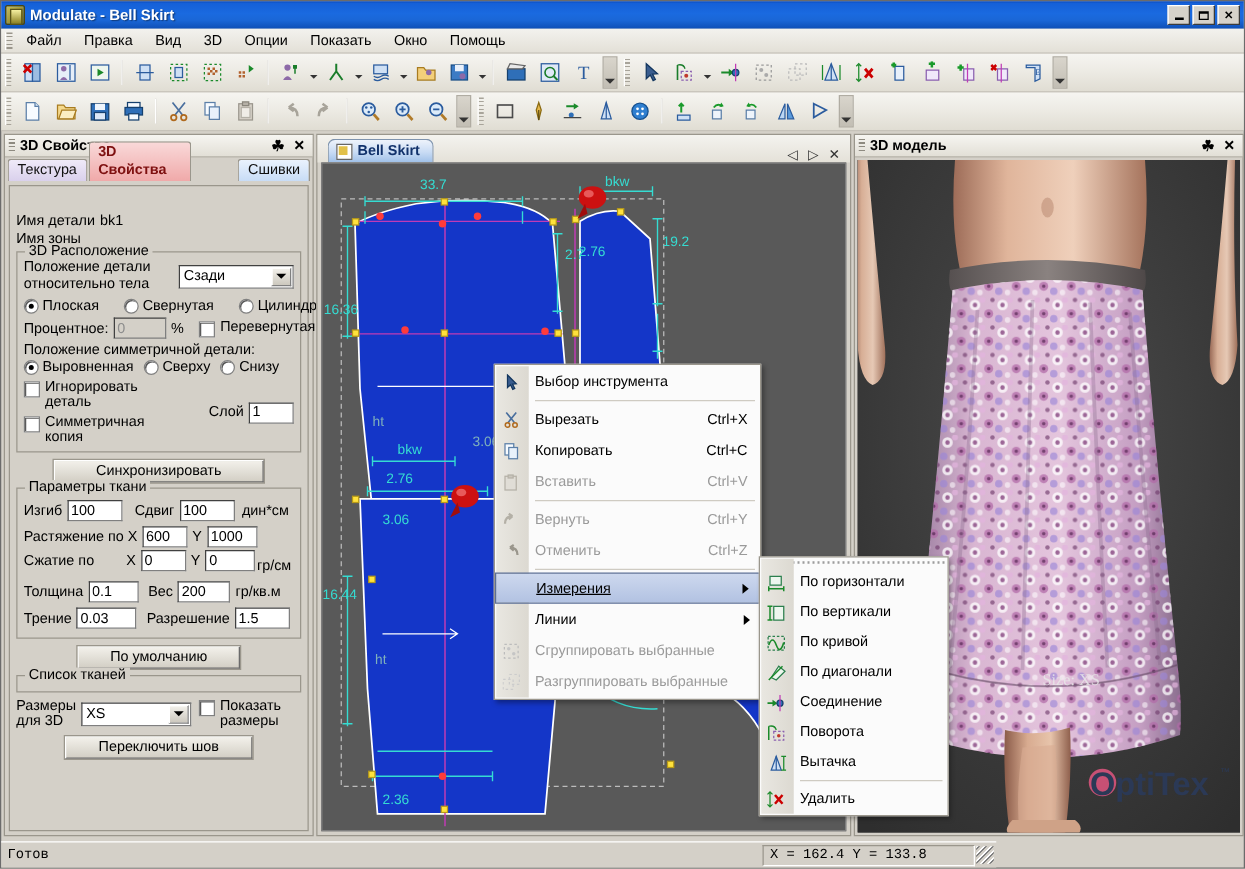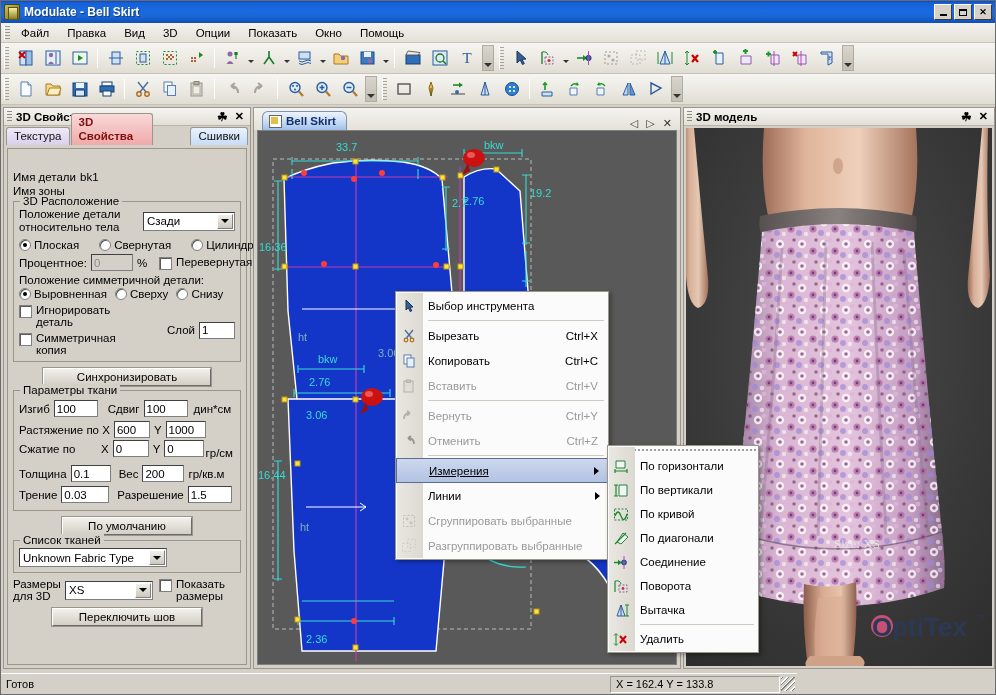--- a/index.html
+++ b/index.html
@@ -196,21 +196,21 @@
   }
   #viewport3d{
     position:absolute; left:2px; top:20px; right:2px; bottom:2px;
     background:#3a3a3a; overflow:hidden;
   }
 
   
   #statusbar{
     position:absolute; left:0; bottom:0; width:796px; height:21px;
     background:#d4d0c8; border-top:1px solid #fff;
-    display:flex; align-items:center; font-size:11px;
+    display:flex; align-items:center; font-size:11px;font-family:Liberation Mono, monospace;
   }
   .sb-cell{ border:1px solid #9a968c; border-right-color:#fff; border-bottom-color:#fff;
     height:17px; display:flex; align-items:center; padding:0 5px; margin:0 1px; }
   .sb-grip{ width:14px; height:14px; margin-left:auto; margin-right:2px;
     background: repeating-linear-gradient(135deg,#fff 0 1px,#808080 1px 2px,transparent 2px 4px);}
 
   
   #ctxmenu{
     position:absolute; left:394px; top:290px; width:214px;
     background:#fbfbfb; border:1px solid #9a968c; box-shadow:2px 2px 4px rgba(0,0,0,.35);
@@ -801,26 +801,20 @@
           <input class="txt" style="width: 44px;" value="1.5">
         </div>
       </div>
 
       <div style="text-align:center; margin:6px 0 5px 0;">
         <button class="btn" style="width:130px;">По умолчанию</button>
       </div>
 
       <div class="fieldset" style="padding-top:7px;">
         <div class="legend">Список тканей</div>
-        <div class="combo" style="width:148px;">
-          <span class="cval">Unknown Fabric Type</span>
-          <span class="carrow">
-              <i></i>
-            </span>
-        </div>
       </div>
 
       <div style="display:flex; align-items:center; margin-top:5px;">
         <div style="line-height:12px; width:52px;">
           <div class="lbl">Размеры</div>
           <div class="lbl">для 3D</div>
         </div>
         <div class="combo" style="width:88px;">
           <span class="cval">XS</span>
           <span class="carrow">

